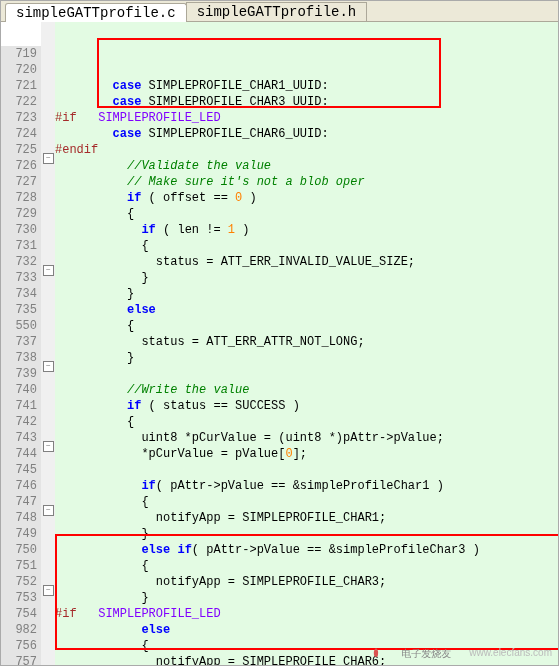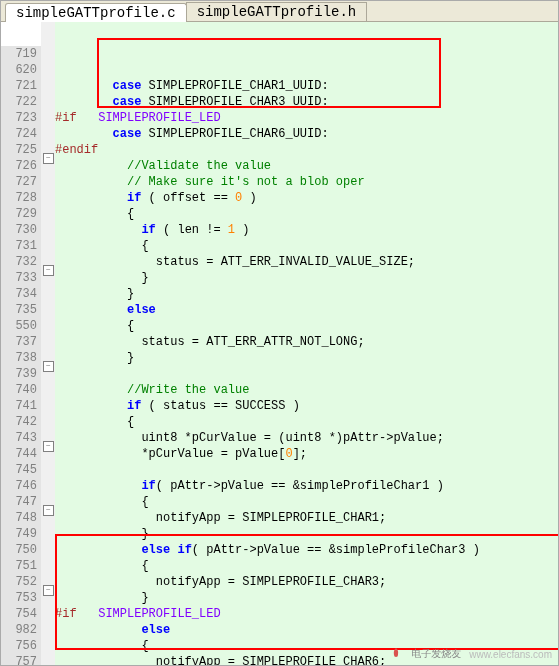--- a/index.html
+++ b/index.html
@@ -9,39 +9,39 @@
   .tab.active { background:#fff; position:relative; top:1px; border-top-left-radius:3px; border-top-right-radius:3px;}
   .code-area { display:flex; height:calc(100% - 20px); }
   .gutter { width:40px; background:#e4e4e4; color:#808080; text-align:right; padding-right:4px; box-sizing:border-box; user-select:none;margin-top:24px;}
   .fold-col { width:14px; background:#f0f0f0; position:relative;}
   .fold-box { width:9px; height:9px; border:1px solid #808080; background:#fff; position:absolute; left:2px; font-size:8px; line-height:8px; text-align:center; color:#808080;}
   .code { flex:1; background:#e3fbe3; white-space:pre; position:relative;}
   .line { height:16px; line-height:16px; }
   .s-kw { color:#0000ff; font-weight:bold;}
   .s-pp { color:#a52a2a;}
   .s-ppid { color:#8000ff;font-family:Liberation Mono, monospace;}
-  .s-com { color:#008000; }
+  .s-com { color:#008000; font-style:italic;}
   .s-num { color:#ff8000;}
   .s-id { color:#000;}
   .hl1 { position:absolute; border:2px solid red; left:42px; top:16px; width:340px; height:66px; pointer-events:none;}
   .hl2 { position:absolute; border:2px solid red; left:0px; top:512px; width:516px; height:112px; pointer-events:none;}
-  .watermark { position:absolute; right:6px; bottom:4px; font-size:10px; color:#888; font-family:Arial, sans-serif; display:flex; align-items:center; gap:8px;}
+  .watermark { position:absolute; right:6px; bottom:4px; font-size:10px; color:#888; font-family:Arial, sans-serif; display:flex; gap:18px;}
 </style>
 </head>
 <body>
 
 <div class="editor">
   <div class="tabs">
     <div class="tab active">simpleGATTprofile.c</div>
     <div class="tab">simpleGATTprofile.h</div>
   </div>
   <div class="code-area">
     <div class="gutter" id="gutter">
         <div class="line">719</div>
-        <div class="line">620</div>
+        <div class="line">720</div>
         <div class="line">721</div>
         <div class="line">722</div>
         <div class="line">723</div>
         <div class="line">724</div>
         <div class="line">725</div>
         <div class="line">726</div>
         <div class="line">727</div>
         <div class="line">728</div>
         <div class="line">729</div>
         <div class="line">730</div>

